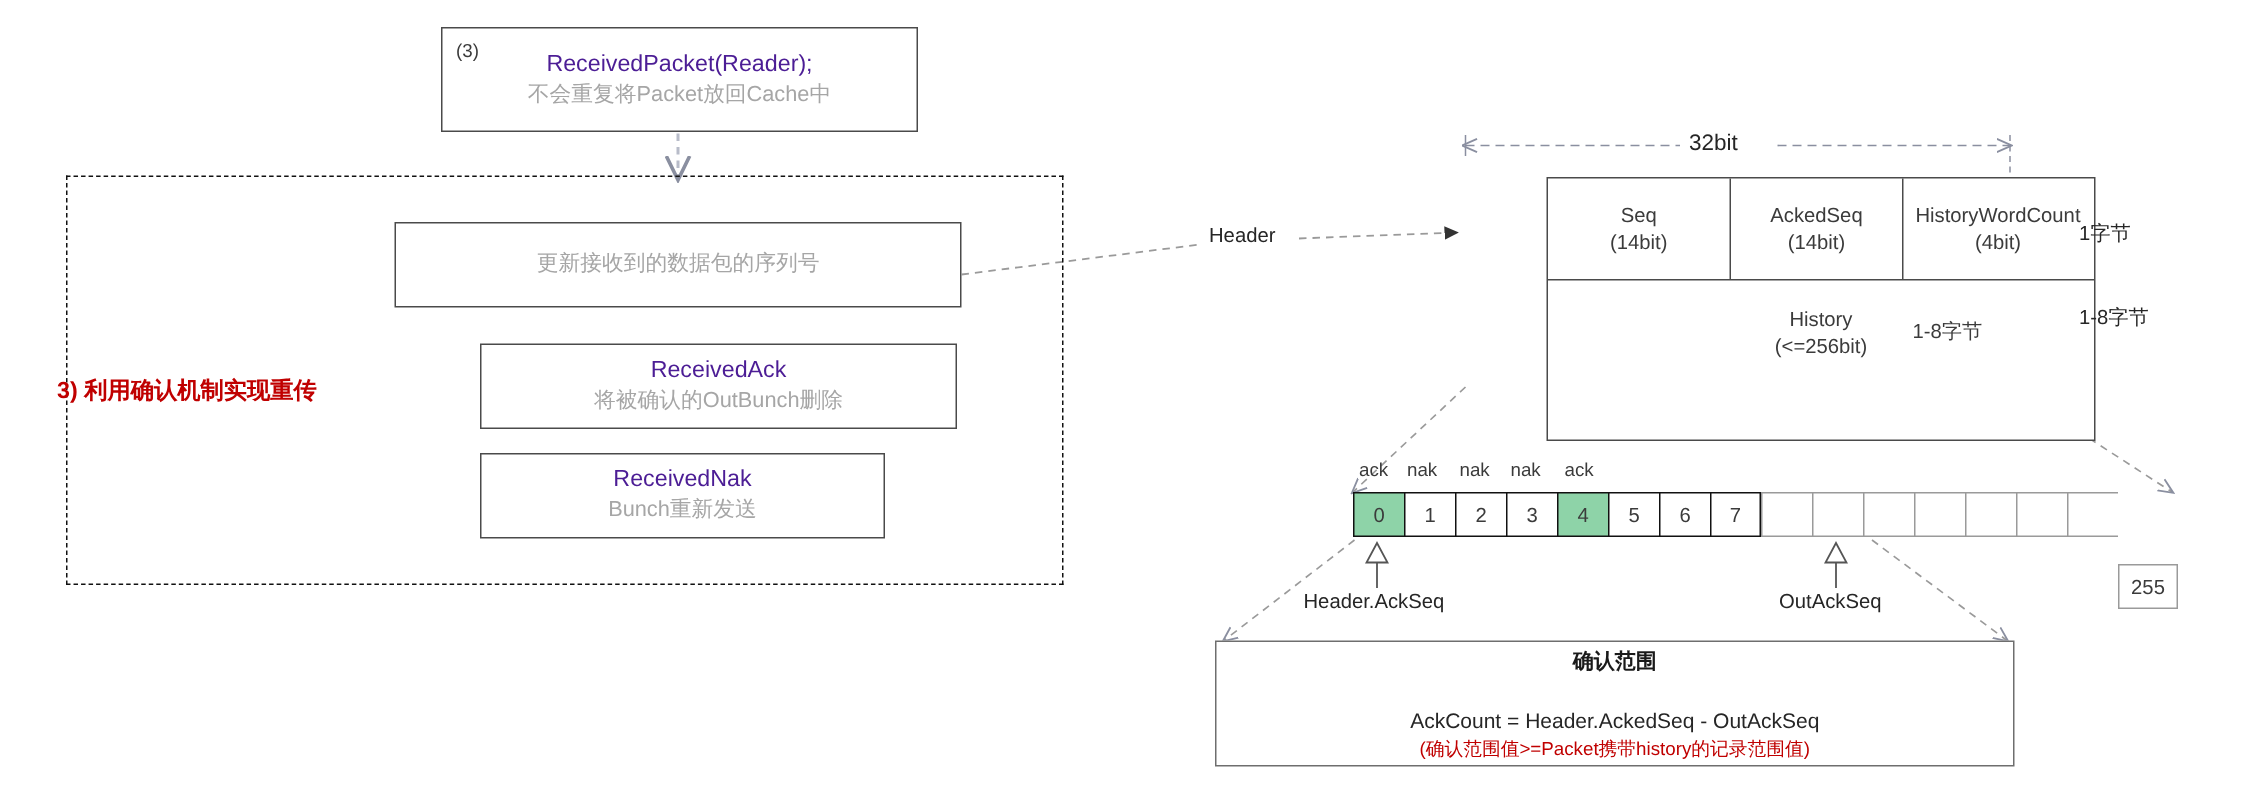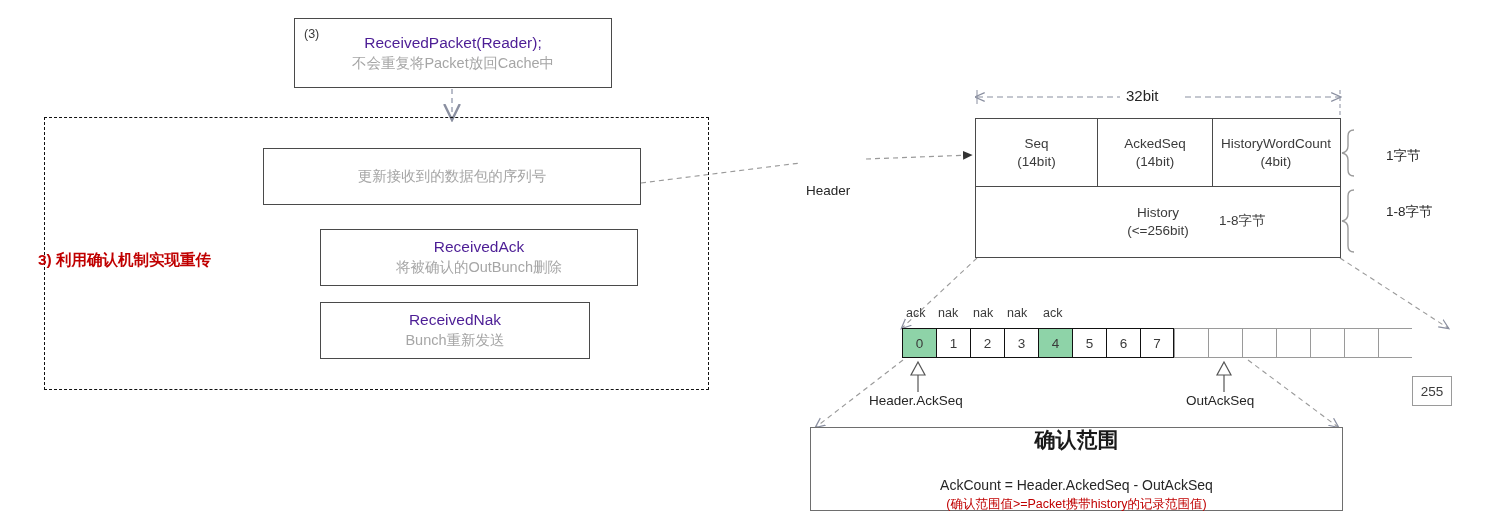--- a/index.html
+++ b/index.html
@@ -111,21 +111,21 @@
   
   .range-box{
     position:absolute;
     border:1.3px solid #6e6e6e;
     box-sizing:border-box;
     background:#fff;
     display:flex;flex-direction:column;
     align-items:center;justify-content:center;
     line-height:1.45;
   }
-  .range-box .r-title{font-size:21px;font-weight:bold;color:#1a1a1a;}
+  .range-box .r-title{font-size:14px;font-weight:bold;color:#1a1a1a;}
   .range-box .r-formula{font-size:14px;color:#262626;margin-top:20px;}
   .range-box .r-note{font-size:12.5px;color:#c00000;}
 
   svg.overlay{position:absolute;left:0;top:0;width:1500px;height:528px;pointer-events:none;}
 </style>
 </head>
 <body>
 
 <svg class="overlay">
   <defs>
@@ -203,25 +203,25 @@
 <div class="box" style="left:320px;top:229px;width:318px;height:57px;">
   <span class="title">ReceivedAck</span>
   <span class="sub">将被确认的OutBunch删除</span>
 </div>
 
 <div class="box" style="left:320px;top:302px;width:270px;height:57px;">
   <span class="title">ReceivedNak</span>
   <span class="sub">Bunch重新发送</span>
 </div>
 
-<div class="plain-label" style="left:806px;top:149px;margin-top:34px;">Header</div>
+<div class="plain-label" style="left:806px;top:149px;">Header</div>
 
 <div class="plain-label" style="left:1126px;top:87px;font-size:15px;">32bit</div>
 
-<div class="hdr-table" style="left:975px;top:118px;width:366px;height:140px;">
+<div class="hdr-table" style="left:1031px;top:118px;width:366px;height:176px;">
   <div class="hdr-row" style="height:67px;">
     <div class="hdr-cell" style="width:121px;">
       <span>Seq</span>
       <span>(14bit)</span>
     </div>
     <div class="hdr-cell bl" style="width:115px;">
       <span>AckedSeq</span>
       <span>(14bit)</span>
     </div>
     <div class="hdr-cell bl" style="width:127px;">

